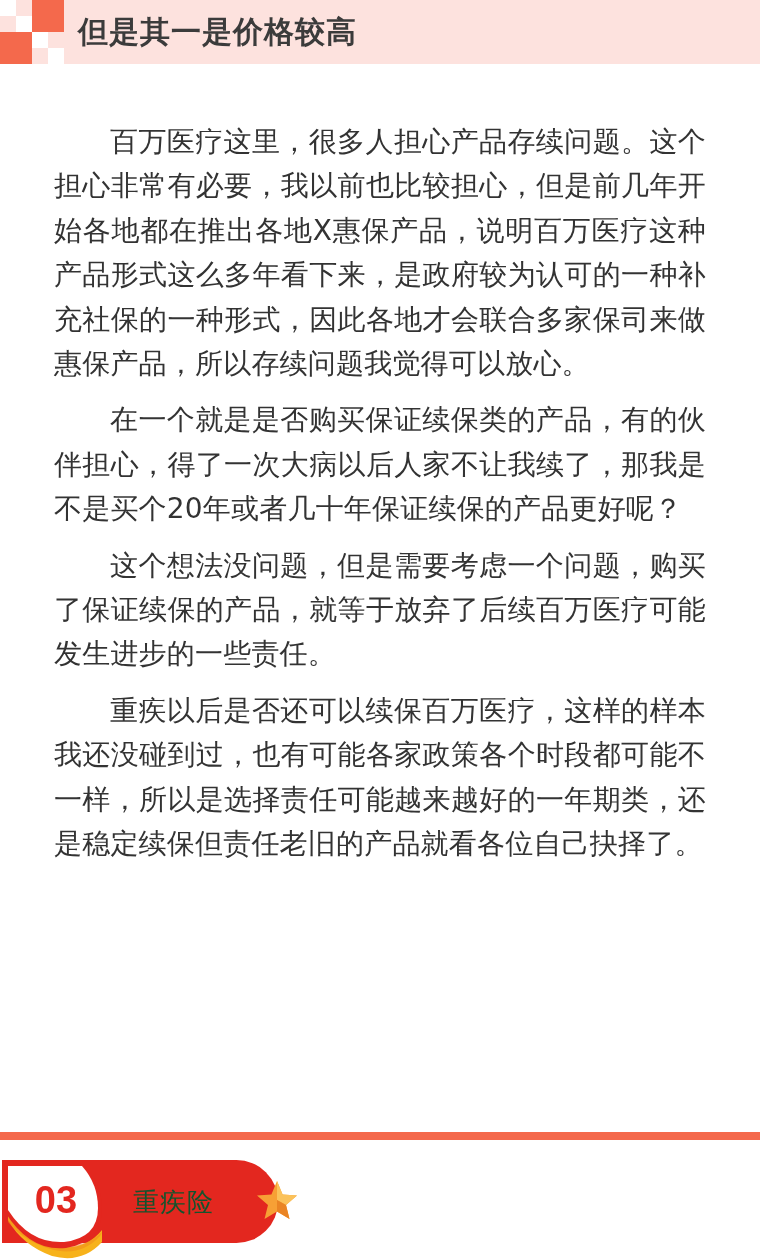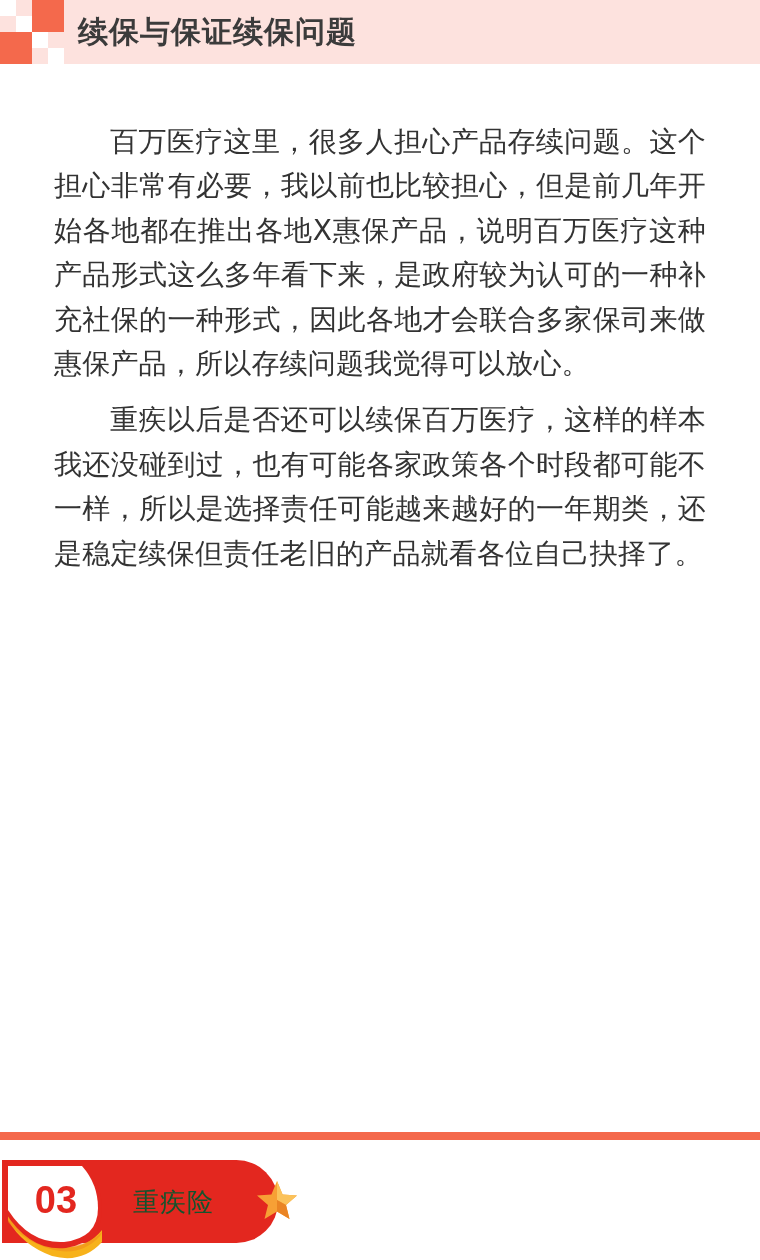--- a/index.html
+++ b/index.html
@@ -141,25 +141,27 @@
 
     <div class="cell c-pink" style="left:0;top:16px;width:16px;height:16px;"></div>
     <div class="cell c-white" style="left:16px;top:16px;width:16px;height:16px;"></div>
 
     <div class="cell c-orange" style="left:0;top:32px;width:32px;height:32px;"></div>
     <div class="cell c-white" style="left:32px;top:32px;width:16px;height:16px;"></div>
     <div class="cell c-pink" style="left:48px;top:32px;width:16px;height:16px;"></div>
     <div class="cell c-pink" style="left:32px;top:48px;width:16px;height:16px;"></div>
     <div class="cell c-white" style="left:48px;top:48px;width:16px;height:16px;"></div>
   </div>
-  <div class="section-title">续保与保证续保问题</div>
+  <div class="section-title">但是其一是价格较高</div>
 </div>
 
 <div class="article">
   <p class="para">百万医疗这里，很多人担心产品存续问题。这个担心非常有必要，我以前也比较担心，但是前几年开始各地都在推出各地X惠保产品，说明百万医疗这种产品形式这么多年看下来，是政府较为认可的一种补充社保的一种形式，因此各地才会联合多家保司来做惠保产品，所以存续问题我觉得可以放心。</p>
+  <p class="para">在一个就是是否购买保证续保类的产品，有的伙伴担心，得了一次大病以后人家不让我续了，那我是不是买个20年或者几十年保证续保的产品更好呢？</p>
+  <p class="para">这个想法没问题，但是需要考虑一个问题，购买了保证续保的产品，就等于放弃了后续百万医疗可能发生进步的一些责任。</p>
   <p class="para">重疾以后是否还可以续保百万医疗，这样的样本我还没碰到过，也有可能各家政策各个时段都可能不一样，所以是选择责任可能越来越好的一年期类，还是稳定续保但责任老旧的产品就看各位自己抉择了。</p>
 </div>
 
 <div class="divider"></div>
 
 <div class="badge">
   <div class="badge-pill"></div>
   <svg class="badge-svg" width="130" height="100" viewBox="0 0 130 100">
 
     <path d="M6 60 Q20 85 50 96 Q80 104 100 82 L100 70 Q82 92 52 86 Q24 78 6 48 Z" fill="#f7b21b"></path>

